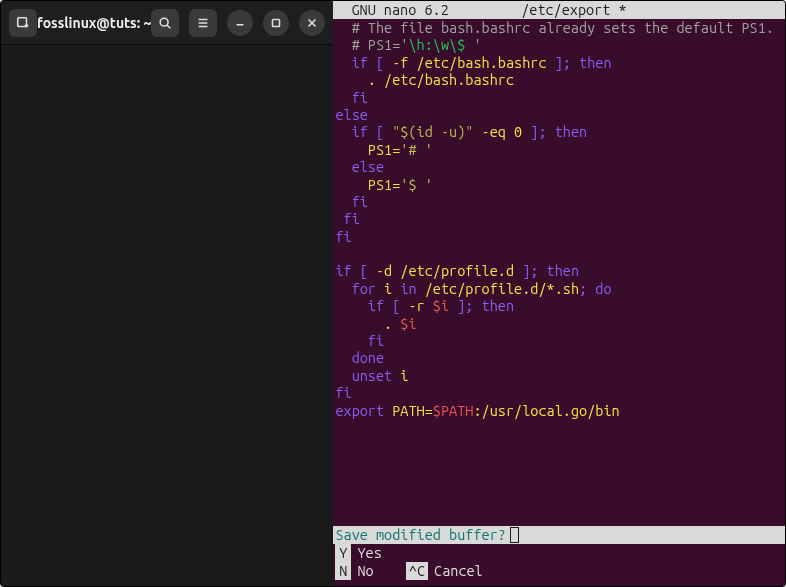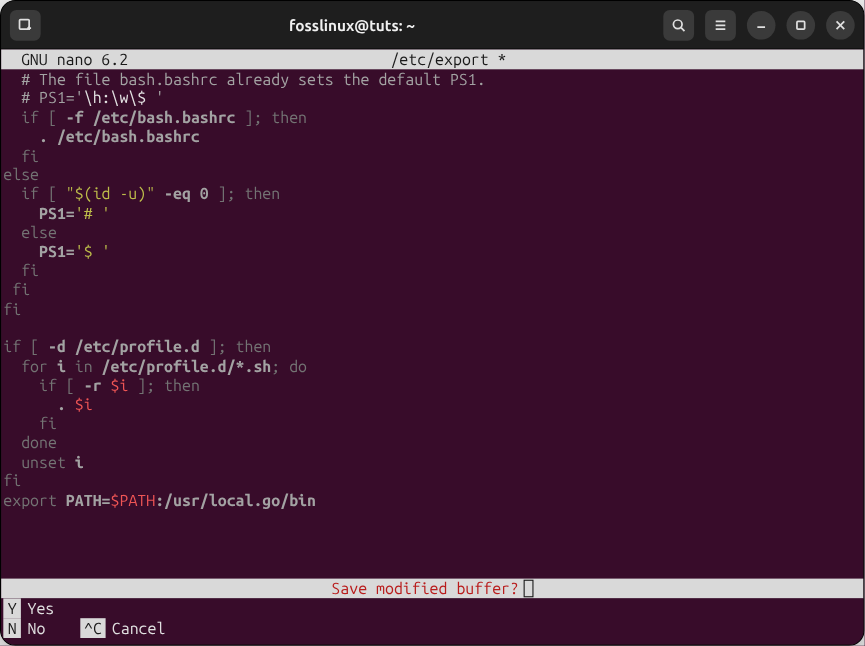--- a/index.html
+++ b/index.html
@@ -8,25 +8,24 @@
       font-family: 'Ubuntu Mono', 'Consolas', monospace;
       display: flex;
       justify-content: center;
       align-items: center;
       height: 100vh;
     }
     .window {
       width: 786px;
       height: 587px;
       background: #1a1a1a;
-      border-radius: 14px;
+      border-radius: 4px;
       box-shadow: 0 8px 24px rgba(0,0,0,0.3);
       overflow: hidden;
       display: flex;
-      flex-direction: column;
       border: 1px solid #000;
     }
     .titlebar {
       height: 44px;
       background: #1e1e1e;
       display: flex;
       align-items: center;
       justify-content: space-between;
       padding: 0 8px;
       border-bottom: 1px solid #0a0a0a;
@@ -74,33 +73,32 @@
     }
     .nano-header .ver { flex: 0 0 auto; margin-left: 12px; }
     .nano-header .fname { flex: 1; text-align: center; margin-left: -80px; }
     .editor {
       flex: 1;
       padding-left: 2px;
       white-space: pre;
       overflow: hidden;
     }
     .c-cyan { color: #a3a3a3; }
-    .c-default { color: #a3a3a3; font-weight: bold; }
-    .c-green { color: #737373; }
+    .c-default { color: #fde047; }
+    .c-green { color: #8b5cf6; }
     .c-string { color: #bdbd4a; }
     .c-red { color: #ef5555; }
-    .c-purple { color: #e5e5e5; }
+    .c-purple { color: #22c55e; }
     .prompt-bar {
       background: #d9d9d9;
-      color: #b91c1c;
+      color: #0f766e;
       padding: 0 2px;
       display: flex;
       align-items: center;
       height: 18px;
-      justify-content: center;
     }
     .cursor-box {
       display: inline-block;
       width: 9px;
       height: 16px;
       border: 1.5px solid #1a1a1a;
       margin-left: 4px;
     }
     .footer {
       background: #380c2a;

